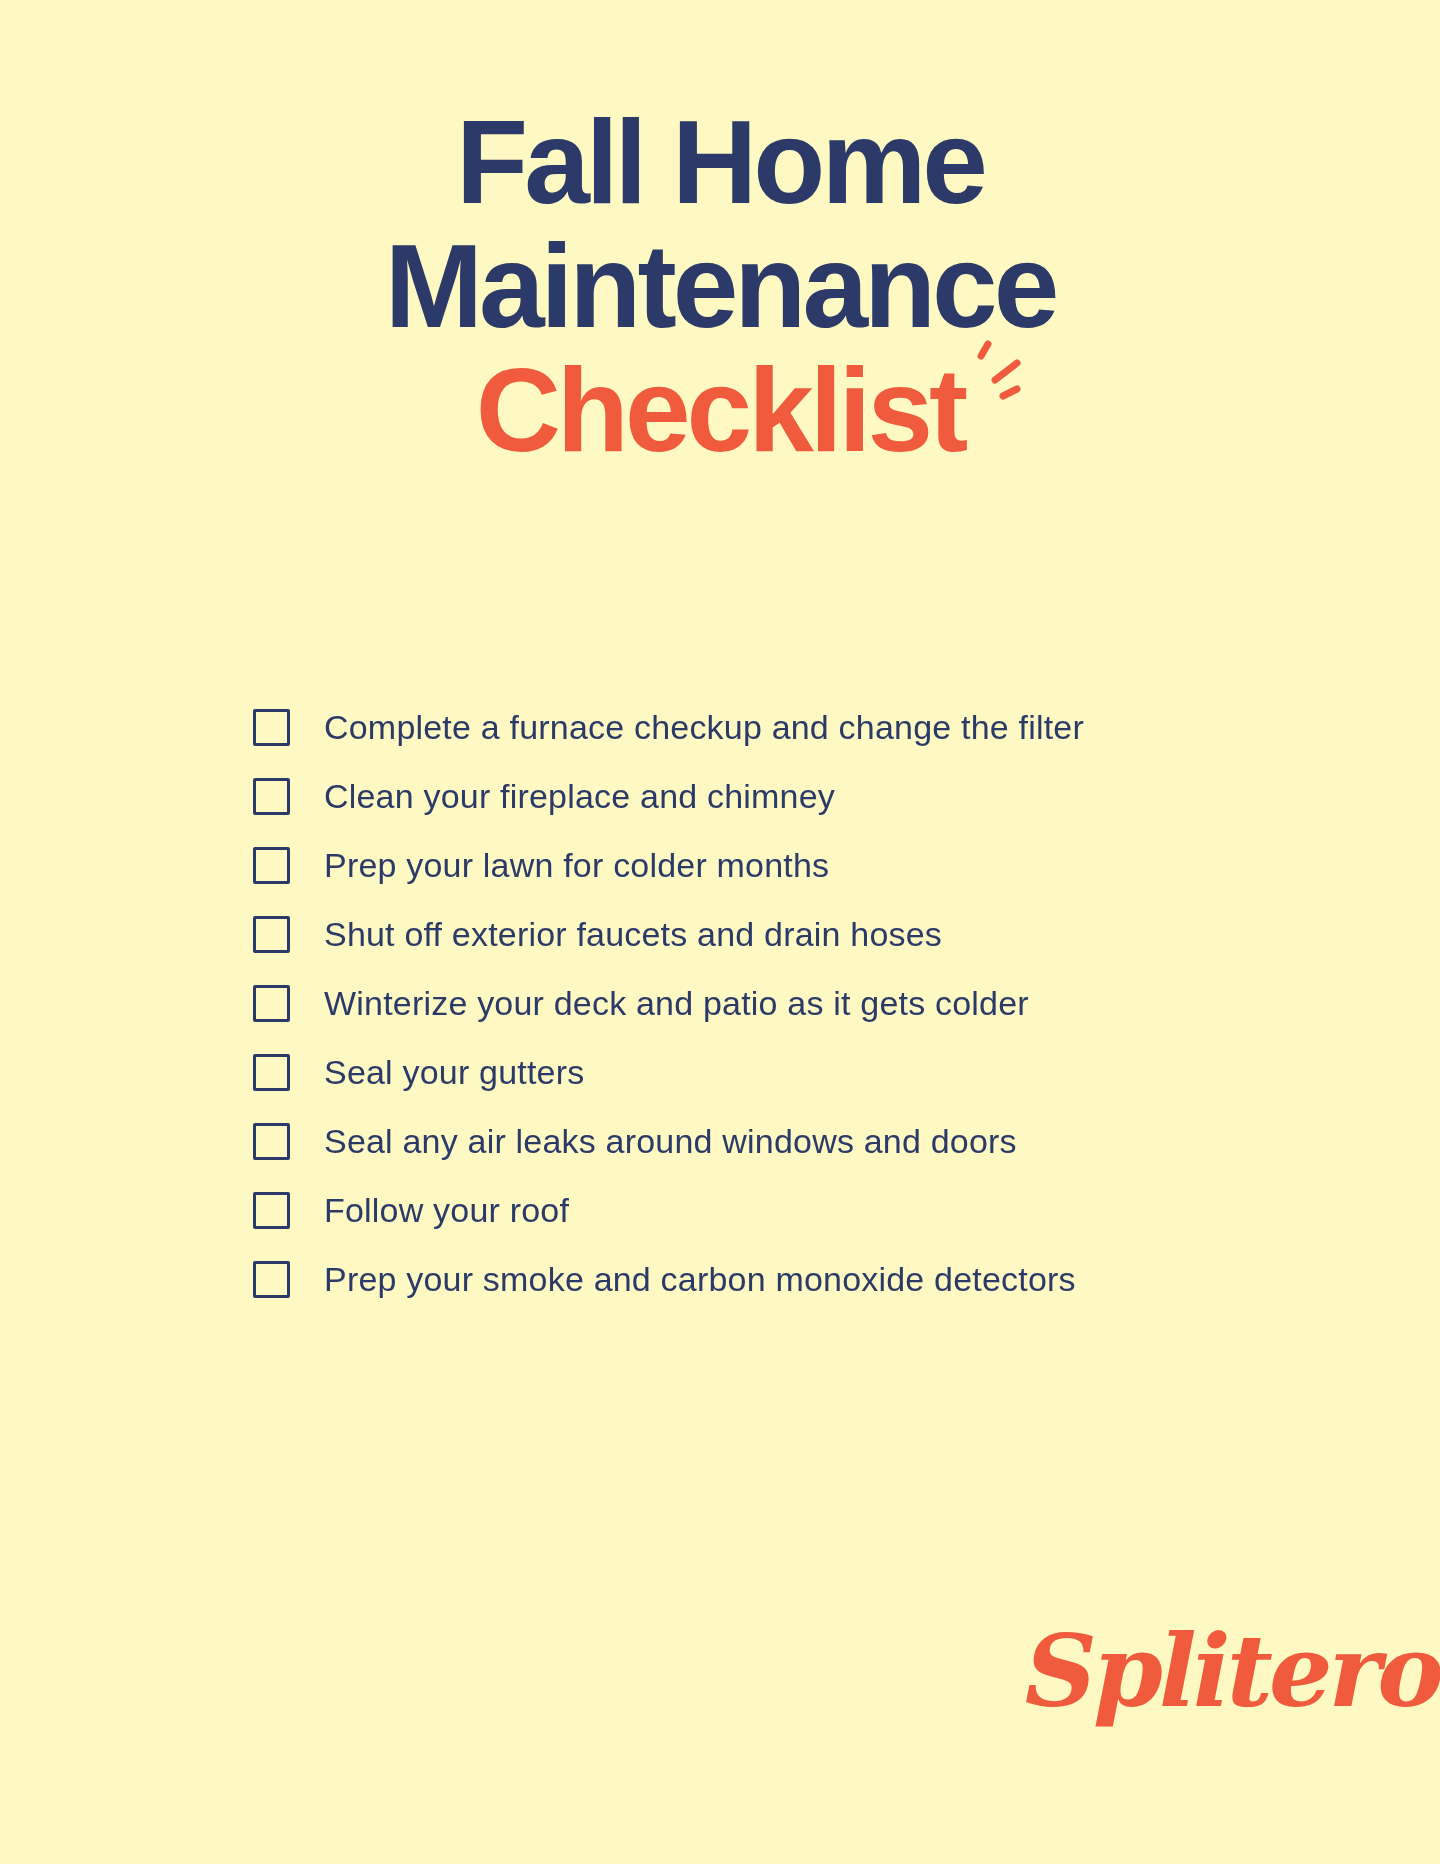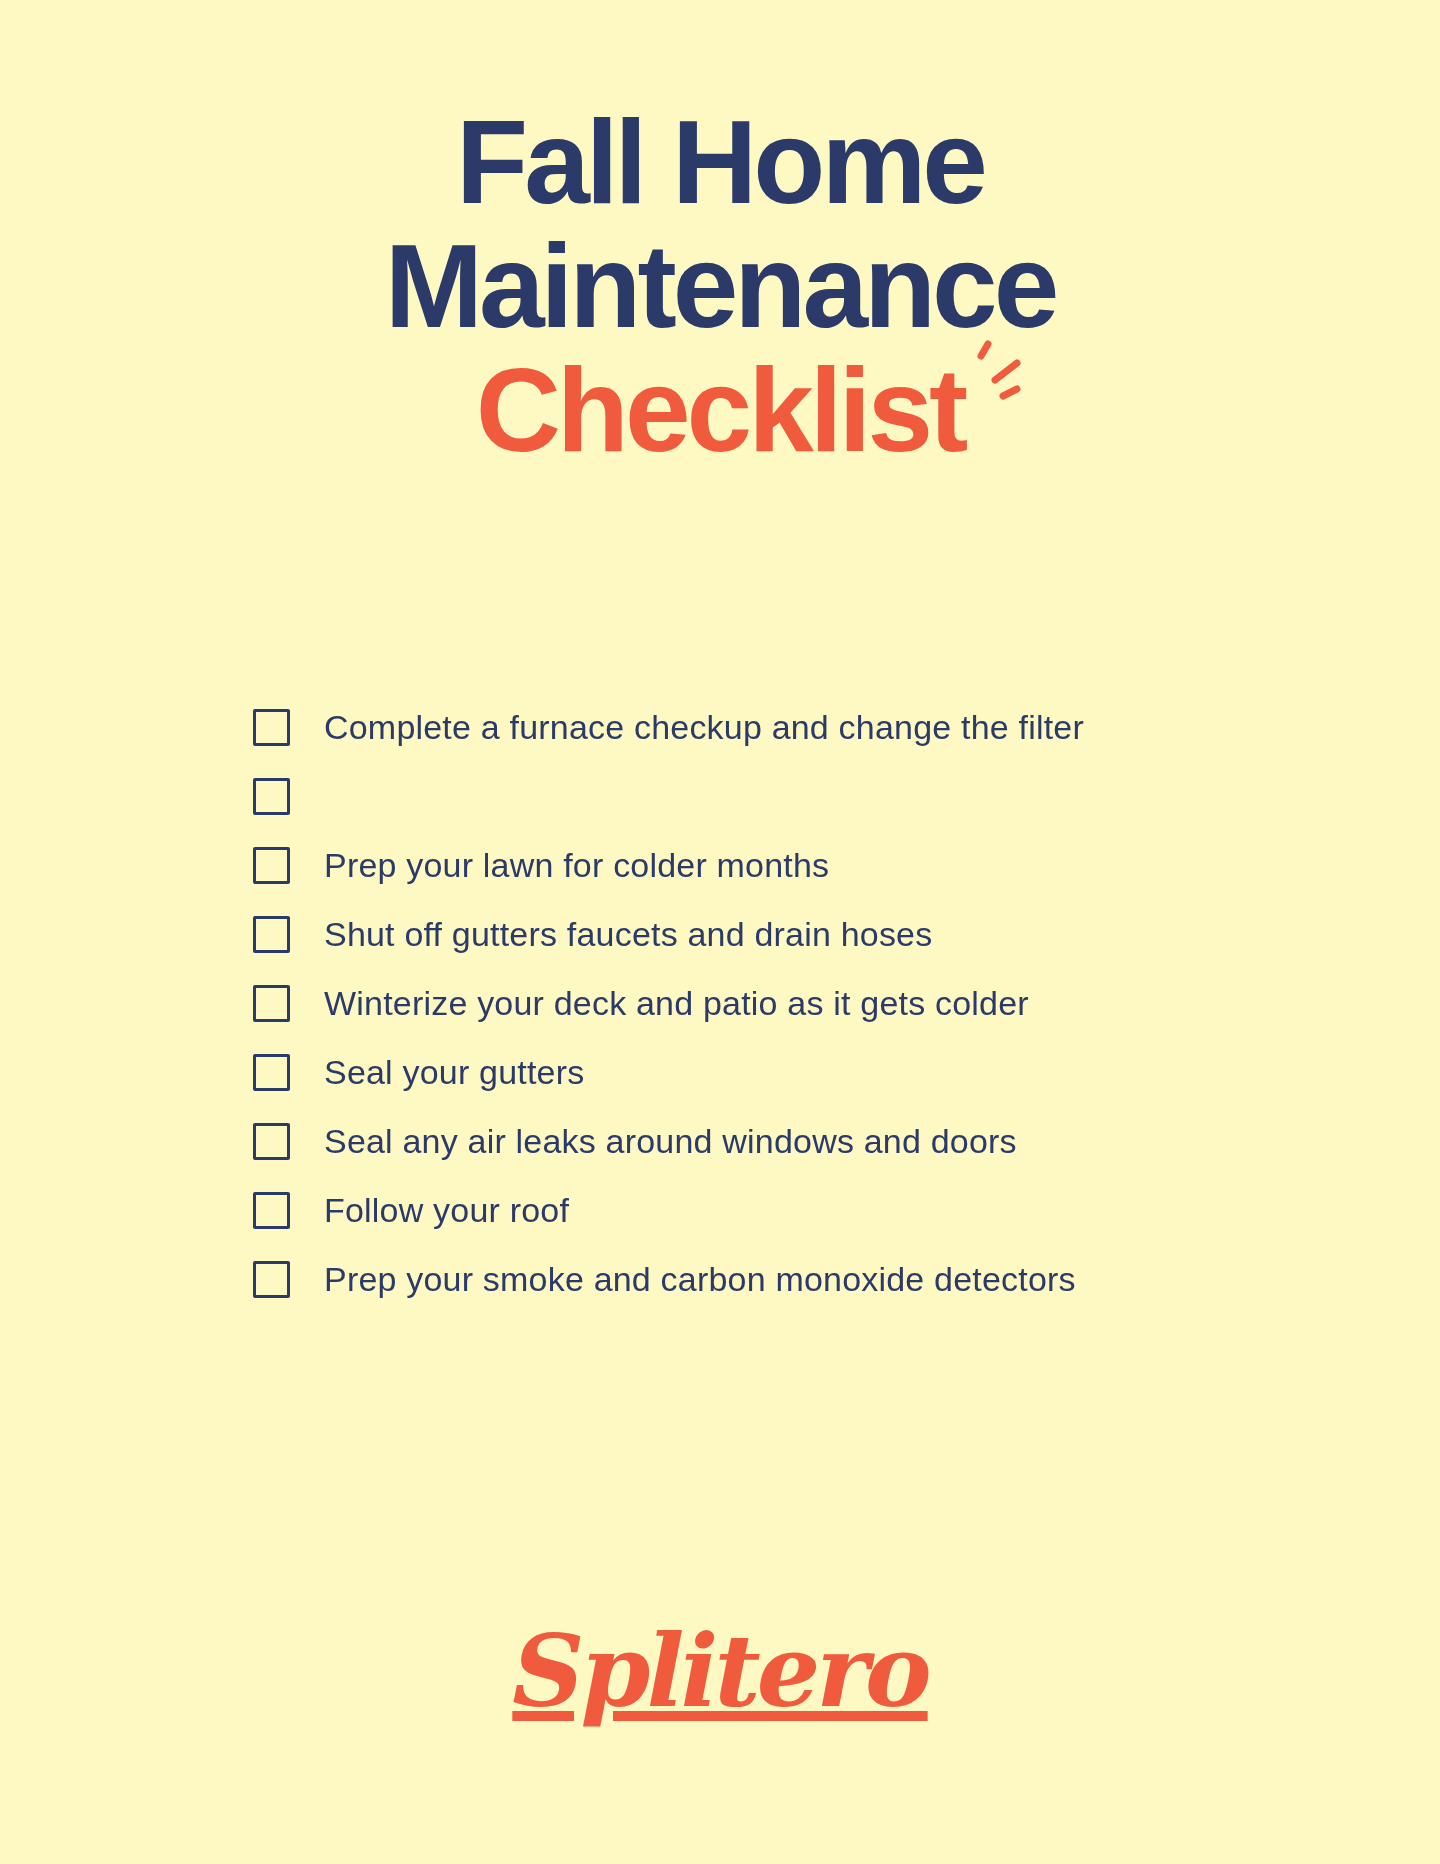--- a/index.html
+++ b/index.html
@@ -88,28 +88,27 @@
     letter-spacing: 0.2px;
     white-space: nowrap;
   }
 
   
   .logo {
     position: absolute;
     top: 1612px;
     left: 0;
     width: 100%;
-    text-align: center;
+    text-align: right;
     font-family: "DejaVu Serif", serif;
     font-style: italic;
     font-weight: 700;
     font-size: 100px;
     letter-spacing: -4px;
     color: #f15b3d;
-    text-decoration: underline;
   }
 </style>
 </head>
 <body>
 
 <div class="page">
 
   <h1 class="title-block">
     <span class="title-line">Fall Home</span>
     <span class="title-line">Maintenance</span>
@@ -126,28 +125,29 @@
   </h1>
 
 
   <ul class="checklist">
     <li class="check-row">
       <span class="checkbox"></span>
       <span class="check-label">Complete a furnace checkup and change the filter</span>
     </li>
     <li class="check-row">
       <span class="checkbox"></span>
+      <span class="check-label">Clean your fireplace and chimney</span>
     </li>
     <li class="check-row">
       <span class="checkbox"></span>
       <span class="check-label">Prep your lawn for colder months</span>
     </li>
     <li class="check-row">
       <span class="checkbox"></span>
-      <span class="check-label">Shut off gutters faucets and drain hoses</span>
+      <span class="check-label">Shut off exterior faucets and drain hoses</span>
     </li>
     <li class="check-row">
       <span class="checkbox"></span>
       <span class="check-label">Winterize your deck and patio as it gets colder</span>
     </li>
     <li class="check-row">
       <span class="checkbox"></span>
       <span class="check-label">Seal your gutters</span>
     </li>
     <li class="check-row">

